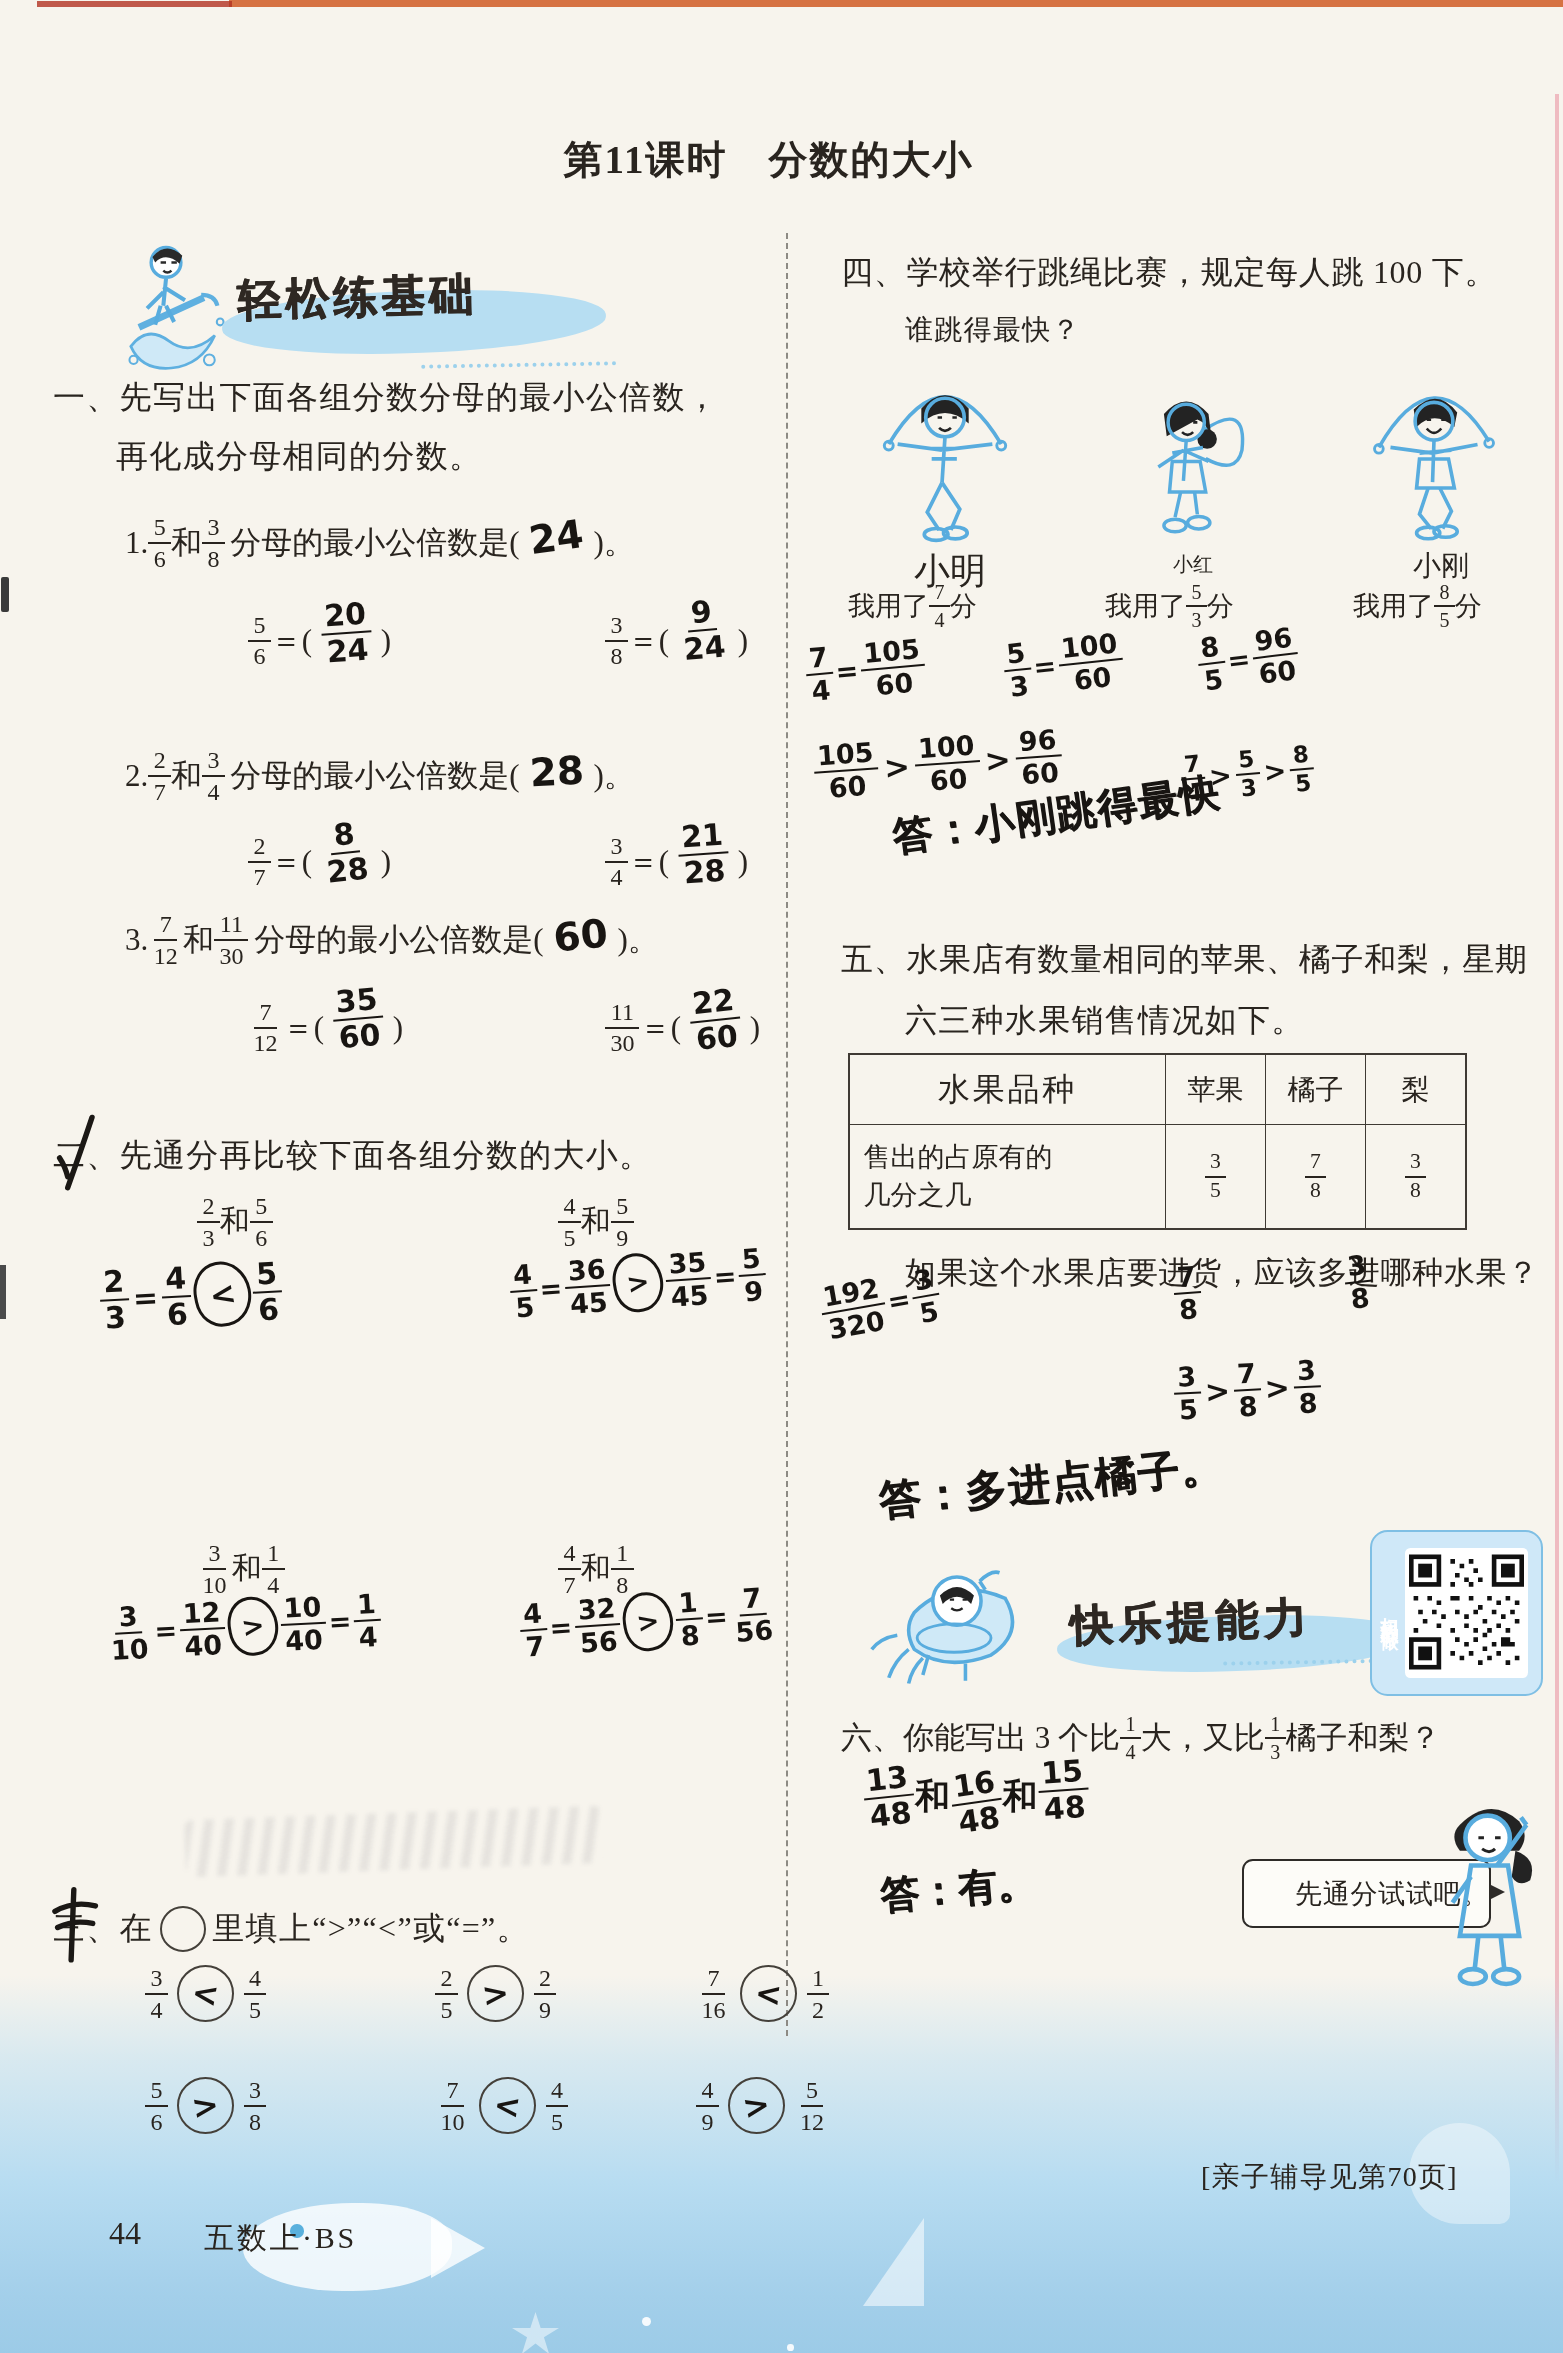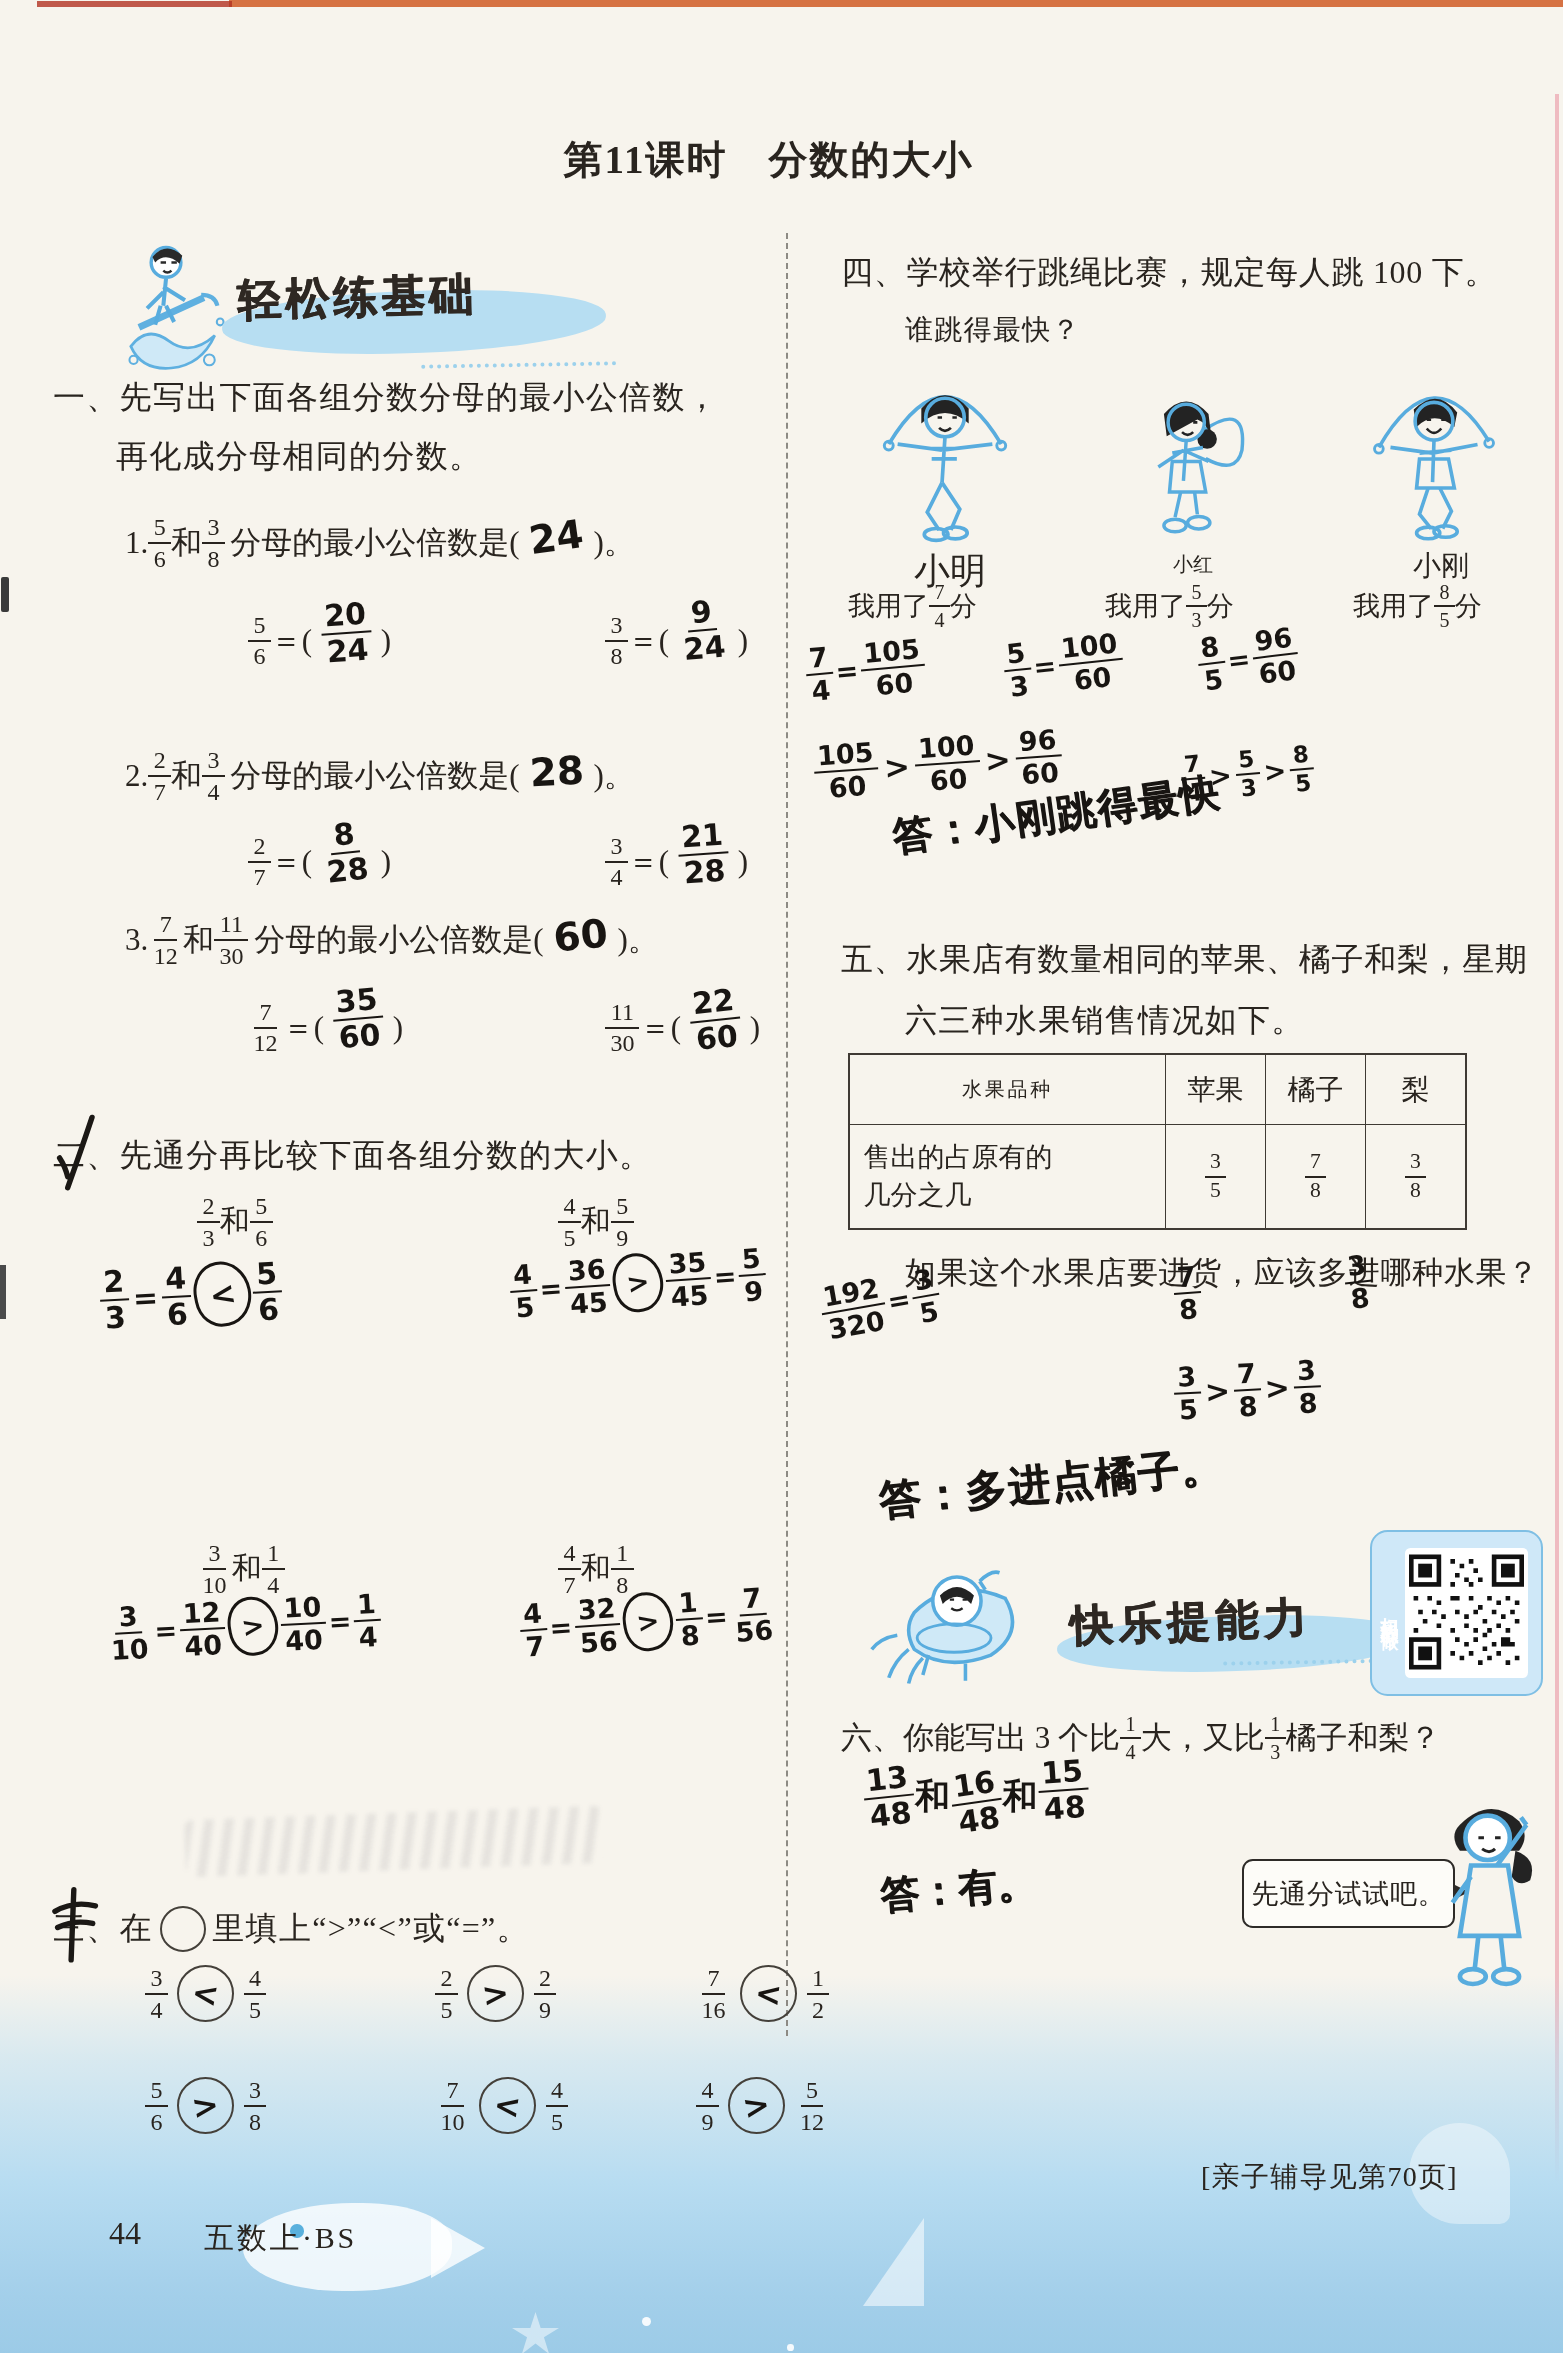--- a/index.html
+++ b/index.html
@@ -32,21 +32,21 @@
               vertical-align:middle;margin:0 6.7px;}
   .blob{background:#b7def2;border-radius:48%;}
   .dotline{border-bottom:4.7px dotted #9cd1ec;}
   .headtext{font-weight:bold;color:#2e2823;text-shadow:1px 0 #2e2823,0 0.7px #2e2823;}
   .tbl{display:grid;grid-template-columns:315px 100px 100px 100px;grid-template-rows:69px 104px;
        border:2px solid #3f3a34;}
   .tbl .c{display:flex;align-items:center;justify-content:center;border-left:1.3px solid #3f3a34;
           border-top:1.3px solid #3f3a34;flex-direction:column;}
   .tbl .c.first{border-left:none;} .tbl .c.toprow{border-top:none;}
   .bubble{border:2.7px solid #2e2b28;border-radius:10.8px;background:#fdfcf8;display:flex;align-items:center;
-          justify-content:center;}
+          justify-content:flex-end;padding-left:36px;}
   .bubble:after{content:"";position:absolute;right:-16px;top:23px;width:0;height:0;
           border-top:8px solid transparent;border-bottom:8px solid transparent;border-left:16px solid #2e2b28;}
   .wash{background:linear-gradient(180deg,rgba(191,224,242,0) 0%,rgba(191,224,242,.55) 22%,#b7dcf1 55%,#a3cfea 85%,#9ccbe7 100%);}
   .ghost{background:repeating-linear-gradient(100deg,rgba(80,80,95,.10) 0 9.4px,transparent 9.4px 20px);
          filter:blur(2px);border-radius:8px;}
 </style>
 </head>
 <body>
 
 <div class="page">
@@ -580,21 +580,21 @@
         <span class="fd">5</span>
       </span>
   </div>
 
   <div class="abs hw" style="left:891px;top:787px;font-size:40px;transform:rotate(-8deg);letter-spacing:1.3px;text-shadow:0.7px 0.7px #181512;">答：小刚跳得最快</div>
 
   <div class="abs printed" style="left:841px;top:938px;font-size:32px;letter-spacing:0.7px;">五、水果店有数量相同的苹果、橘子和梨，星期</div>
   <div class="abs printed" style="left:905px;top:999px;font-size:32px;letter-spacing:1.3px;">六三种水果销售情况如下。</div>
 
   <div class="abs tbl" style="left:848px;top:1053px;">
-    <div class="c first toprow printed" style="font-size:20px;letter-spacing:2.7px;">水果品种</div>
+    <div class="c first toprow printed" style="font-size:32px;letter-spacing:2.7px;">水果品种</div>
     <div class="c toprow printed" style="font-size:28px;">苹果</div>
     <div class="c toprow printed" style="font-size:28px;">橘子</div>
     <div class="c toprow printed" style="font-size:28px;">梨</div>
     <div class="c first printed" style="font-size:27px;line-height:1.4;align-items:flex-start;padding-left:13.5px;">
       <span>售出的占原有的</span>
       <span>几分之几</span>
     </div>
     <div class="c">
         <span class="frac f32 printed">
           <span class="fn">3</span>

